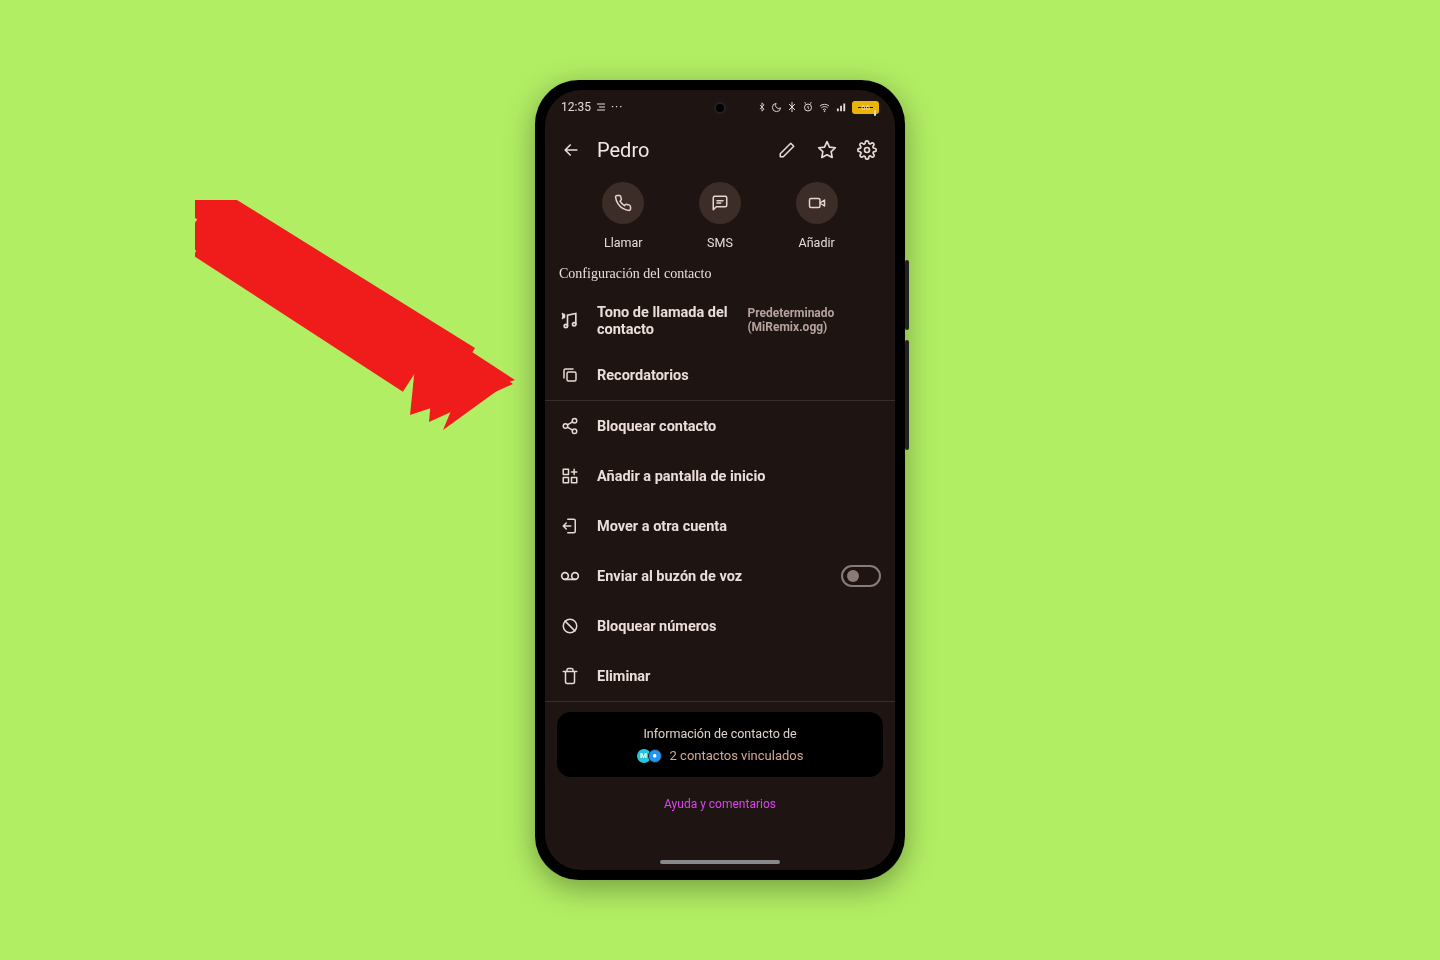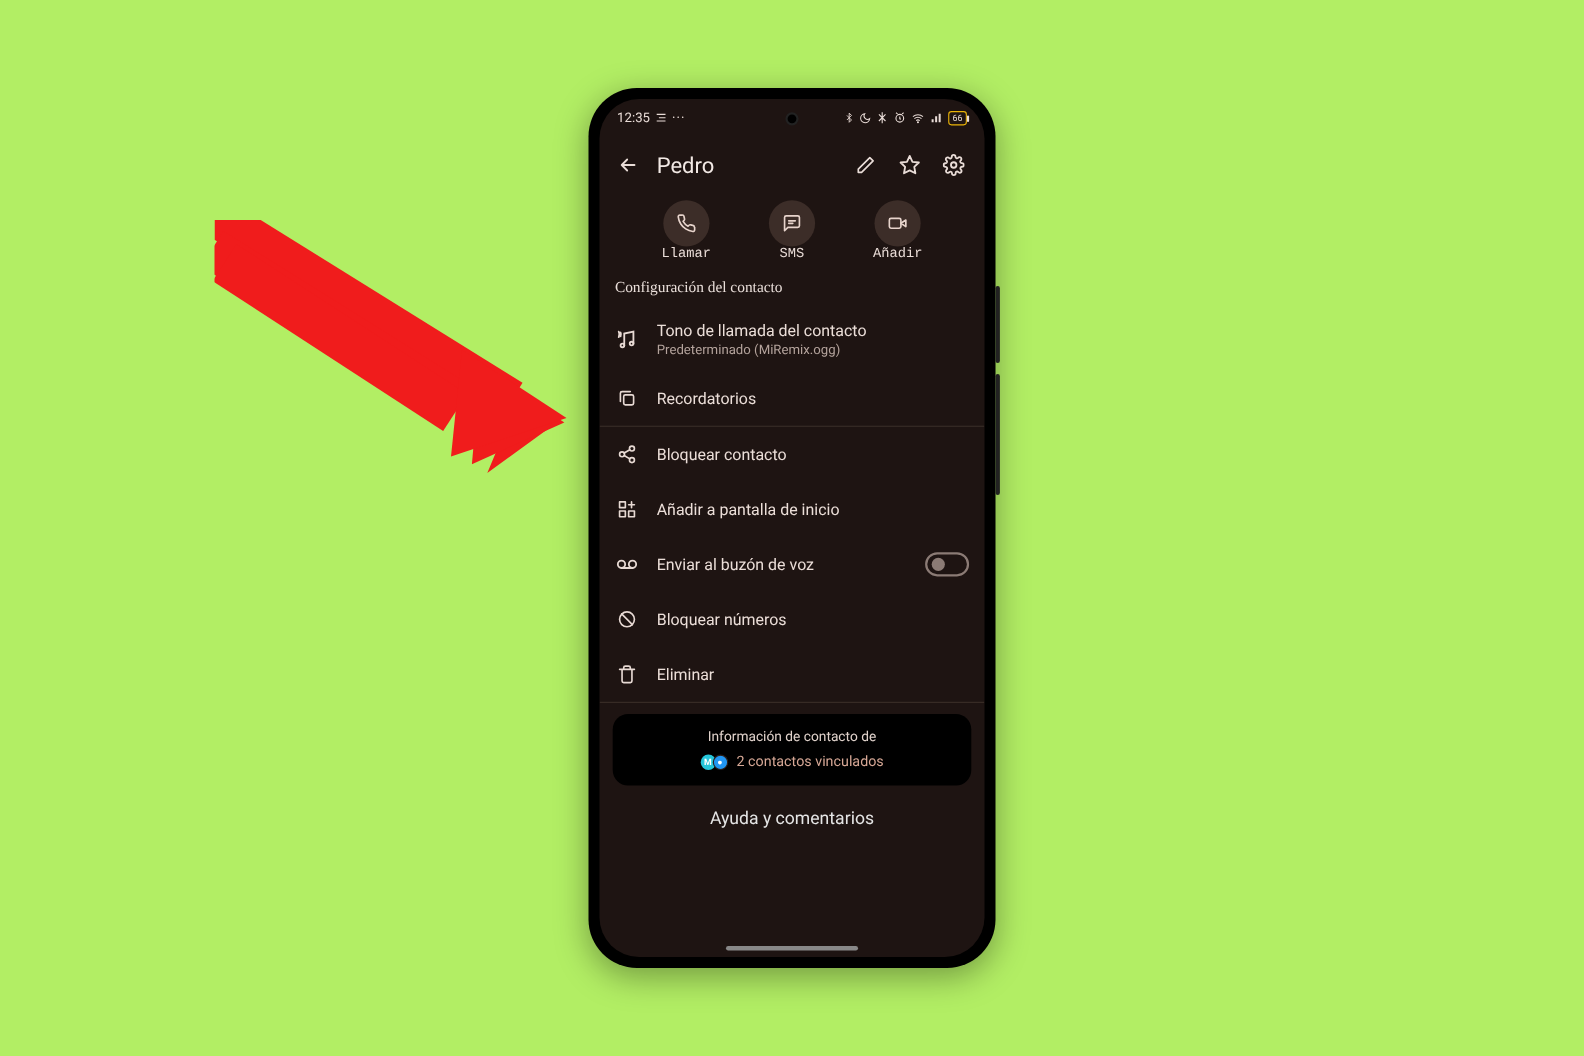--- a/index.html
+++ b/index.html
@@ -84,23 +84,22 @@
   }
   .actions-row {
     display:flex;
     justify-content:space-around;
     padding: 4px 30px 12px 30px;
   }
   .action {
     display:flex;
     flex-direction:column;
     align-items:center;
-    gap:0;
+    gap:11px;
     cursor:pointer;
-    font-family:Liberation Mono, monospace;
   }
   .action-circle {
     width:42px; height:42px;
     border-radius:50%;
     background:#3c2d28;
     display:flex; align-items:center; justify-content:center;
   }
   .action-label {
     font-size:12.5px;
     color:#e9dcd7;
@@ -123,21 +122,21 @@
     cursor:pointer;
     min-height:50px;
   }
   .list-item.tall { padding-top:12px; padding-bottom:12px; }
   .li-icon {
     width:22px; height:22px;
     display:flex; align-items:center; justify-content:center;
     flex-shrink:0;
     color:#e7d9d3;
   }
-  .li-text { flex:1; display:flex; flex-direction:column; }
+  .li-text { flex:1; display:flex; flex-direction:row;font-weight:bold; }
   .li-title { font-size:14.5px; color:#ebded8; }
   .li-sub { font-size:12px; color:#b4a39c; margin-top:2px; }
   .divider { height:1px; background:#3a2e29; margin:0; }
   .toggle {
     width:40px; height:22px;
     border-radius:12px;
     border:2px solid #8b7b75;
     position:relative;
     background:transparent;
     flex-shrink:0;
@@ -166,22 +165,22 @@
   .badge {
     width:14px; height:14px; border-radius:50%;
     display:flex; align-items:center; justify-content:center;
     font-size:8px; font-weight:bold;
   }
   .badge.m { background:#26c6da; color:#fff; }
   .badge.o { background:#2196f3; color:#fff; margin-left:-3px; border:1px solid #2a1e1a; }
   .linked-count { font-size:13px; color:#d7a896; }
   .footer-link {
     text-align:center;
-    font-size:16px;
-    color:#e5e5e5;
+    font-size:12px;
+    color:#d946ef;
     padding:12px 0 4px 0;
     cursor:pointer;
   }
   .nav-pill {
     width:120px; height:4px; background:#888; border-radius:2px;
     margin:4px auto 6px auto;
   }
   
   .arrow {
     position:absolute;
@@ -241,21 +240,21 @@
             <circle cx="12" cy="13" r="7"></circle>
             <path d="M12 10v4l2 1M5 3l3 2M19 3l-3 2"></path>
           </svg>
         <svg width="13" height="11" viewBox="0 0 24 24" fill="none" stroke="#e9dcd7" stroke-width="2">
             <path d="M2 8.82a15 15 0 0120 0M5 12.86a10 10 0 0114 0M8.5 16.9a5 5 0 017 0"></path>
             <circle cx="12" cy="20" r="1" fill="#e9dcd7"></circle>
           </svg>
         <svg width="13" height="11" viewBox="0 0 24 24" fill="#e9dcd7">
             <path d="M2 20h4v-6H2zM9 20h4V8H9zM16 20h4V3h-4z"></path>
           </svg>
-        <div style="display:flex;align-items:center;border:1px solid #eab308;border-radius:3px;padding:0 3px;height:13px;font-size:8px;position:relative;">
+        <div style="display:flex;align-items:center;border:6px solid #eab308;border-radius:3px;padding:0 3px;height:13px;font-size:8px;position:relative;">
           <span>66</span>
           <div style="position:absolute;right:-3px;top:3px;width:2px;height:6px;background:#e9dcd7;border-radius:1px;"></div>
         </div>
       </div>
     </div>
 
     <div class="top-bar">
       <div class="icon-btn">
         <svg width="20" height="20" viewBox="0 0 24 24" fill="none" stroke="#e9dcd7" stroke-width="2" stroke-linecap="round" stroke-linejoin="round">
             <path d="M19 12H5M11 18l-6-6 6-6"></path>
@@ -363,20 +362,31 @@
               <rect x="14" y="14" width="7" height="7"></rect>
               <rect x="3" y="14" width="7" height="7"></rect>
               <path d="M17.5 3v7M14 6.5h7"></path>
             </svg>
         </div>
         <div class="li-text">
             <span class="li-title">Añadir a pantalla de inicio</span>
           </div>
       </div>
 
+      <div class="list-item">
+        <div class="li-icon">
+          <svg width="18" height="18" viewBox="0 0 24 24" fill="none" stroke="currentColor" stroke-width="2" stroke-linecap="round" stroke-linejoin="round">
+              <path d="M9 3h8a2 2 0 012 2v14a2 2 0 01-2 2H9"></path>
+              <path d="M13 12H3M7 8l-4 4 4 4"></path>
+            </svg>
+        </div>
+        <div class="li-text">
+            <span class="li-title">Mover a otra cuenta</span>
+          </div>
+      </div>
 
       <div class="list-item">
         <div class="li-icon">
           <svg width="20" height="14" viewBox="0 0 24 14" fill="none" stroke="currentColor" stroke-width="2" stroke-linecap="round">
               <circle cx="6" cy="7" r="4"></circle>
               <circle cx="18" cy="7" r="4"></circle>
               <path d="M6 11h12"></path>
             </svg>
         </div>
         <div class="li-text">

